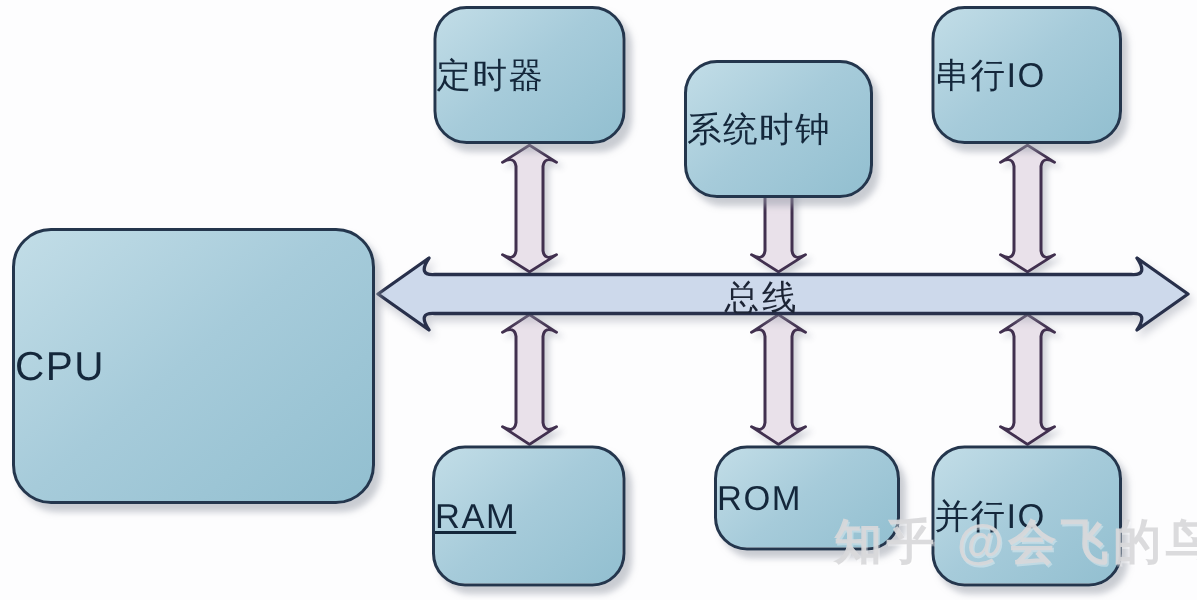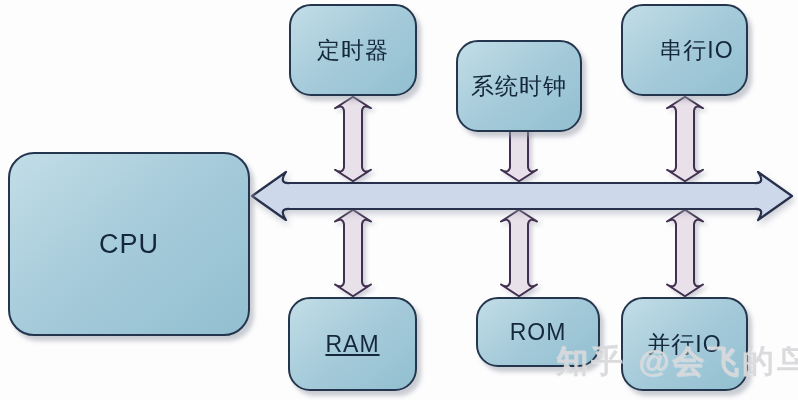--- a/index.html
+++ b/index.html
@@ -15,29 +15,29 @@
   
   .node {
     position: absolute;
     box-sizing: border-box;
     border: 2.5px solid #24364d;
     border-radius: 22px;
     background: linear-gradient(140deg, #c2dde7 0%, #a6cbda 48%, #92bfd0 100%);
     box-shadow: 4px 5px 4px rgba(150,155,168,0.5);
     display: flex;
     align-items: center;
-    justify-content: center;
+    justify-content: flex-start;
     color: #14273b;
     font-size: 23px;
     letter-spacing: 1px;
   }
   .node.cpu   { left: 8px;   top: 104px; width: 242px; height: 184px; border-radius: 26px; font-size: 27px; margin-top: 48px; }
   .node.timer { left: 289px; top: 4px;   width: 128px; height: 92px; }
   .node.clock { left: 456px; top: 4px;   width: 126px; height: 92px; margin-top: 36px; }
-  .node.serial{ left: 621px; top: 4px;   width: 127px; height: 92px; padding-left: 24px; }
+  .node.serial{ left: 621px; top: 4px;   width: 127px; height: 92px; }
   .node.ram   { left: 288px; top: 297px; width: 129px; height: 94px; text-decoration: underline; }
   .node.rom   { left: 476px; top: 297px; width: 124px; height: 70px; }
   .node.para  { left: 621px; top: 297px; width: 127px; height: 94px; }
 
   
   svg.vconn {
     position: absolute;
     width: 44px;
     filter: drop-shadow(3px 3px 2px rgba(150,155,168,0.45));
   }
@@ -99,20 +99,21 @@
   <svg class="vconn vc-b vc-bot" viewBox="0 0 44 100" preserveAspectRatio="none">
     <path d="M22,2 L40,15 Q32,10 31,18 L31,82 Q32,90 40,85 L22,98 L4,85 Q12,90 13,82 L13,18 Q12,10 4,15 Z"></path>
   </svg>
   <svg class="vconn vc-c vc-bot" viewBox="0 0 44 100" preserveAspectRatio="none">
     <path d="M22,2 L40,15 Q32,10 31,18 L31,82 Q32,90 40,85 L22,98 L4,85 Q12,90 13,82 L13,18 Q12,10 4,15 Z"></path>
   </svg>
 
   <svg class="bus" viewBox="0 0 548 54" preserveAspectRatio="none">
     <path d="M4,27 L38,3 Q30,15 42,14 L506,14 Q518,15 510,3 L544,27 L510,51 Q518,39 506,40 L42,40 Q30,39 38,51 Z"></path>
   </svg>
+  <div class="bus-label">总线</div>
 
   <div class="node cpu">
     <span>CPU</span>
   </div>
   <div class="node timer">
     <span>定时器</span>
   </div>
   <div class="node clock">
     <span>系统时钟</span>
   </div>

